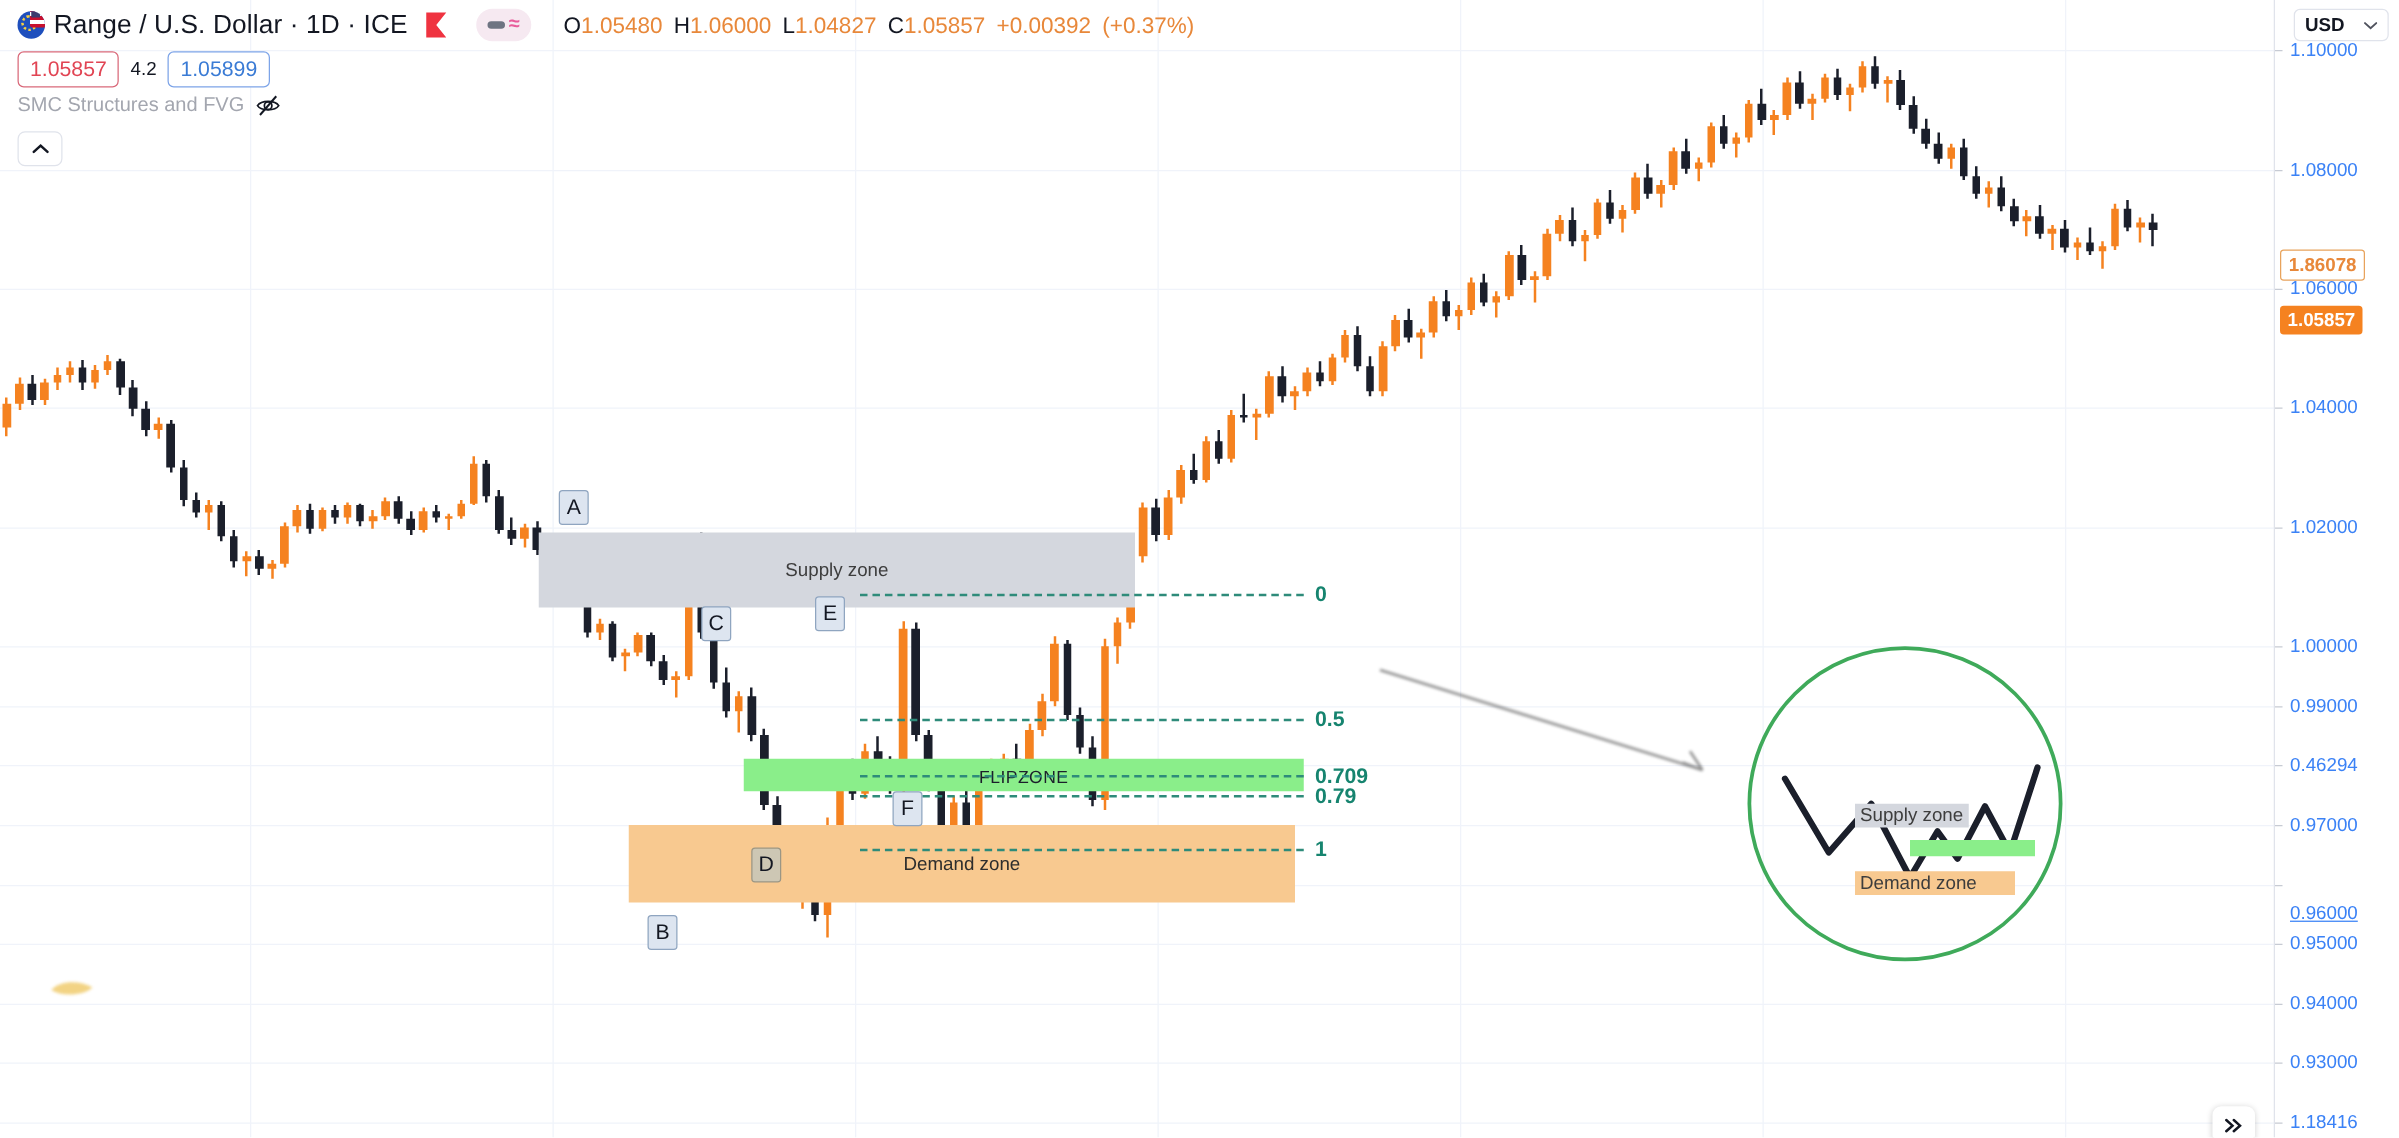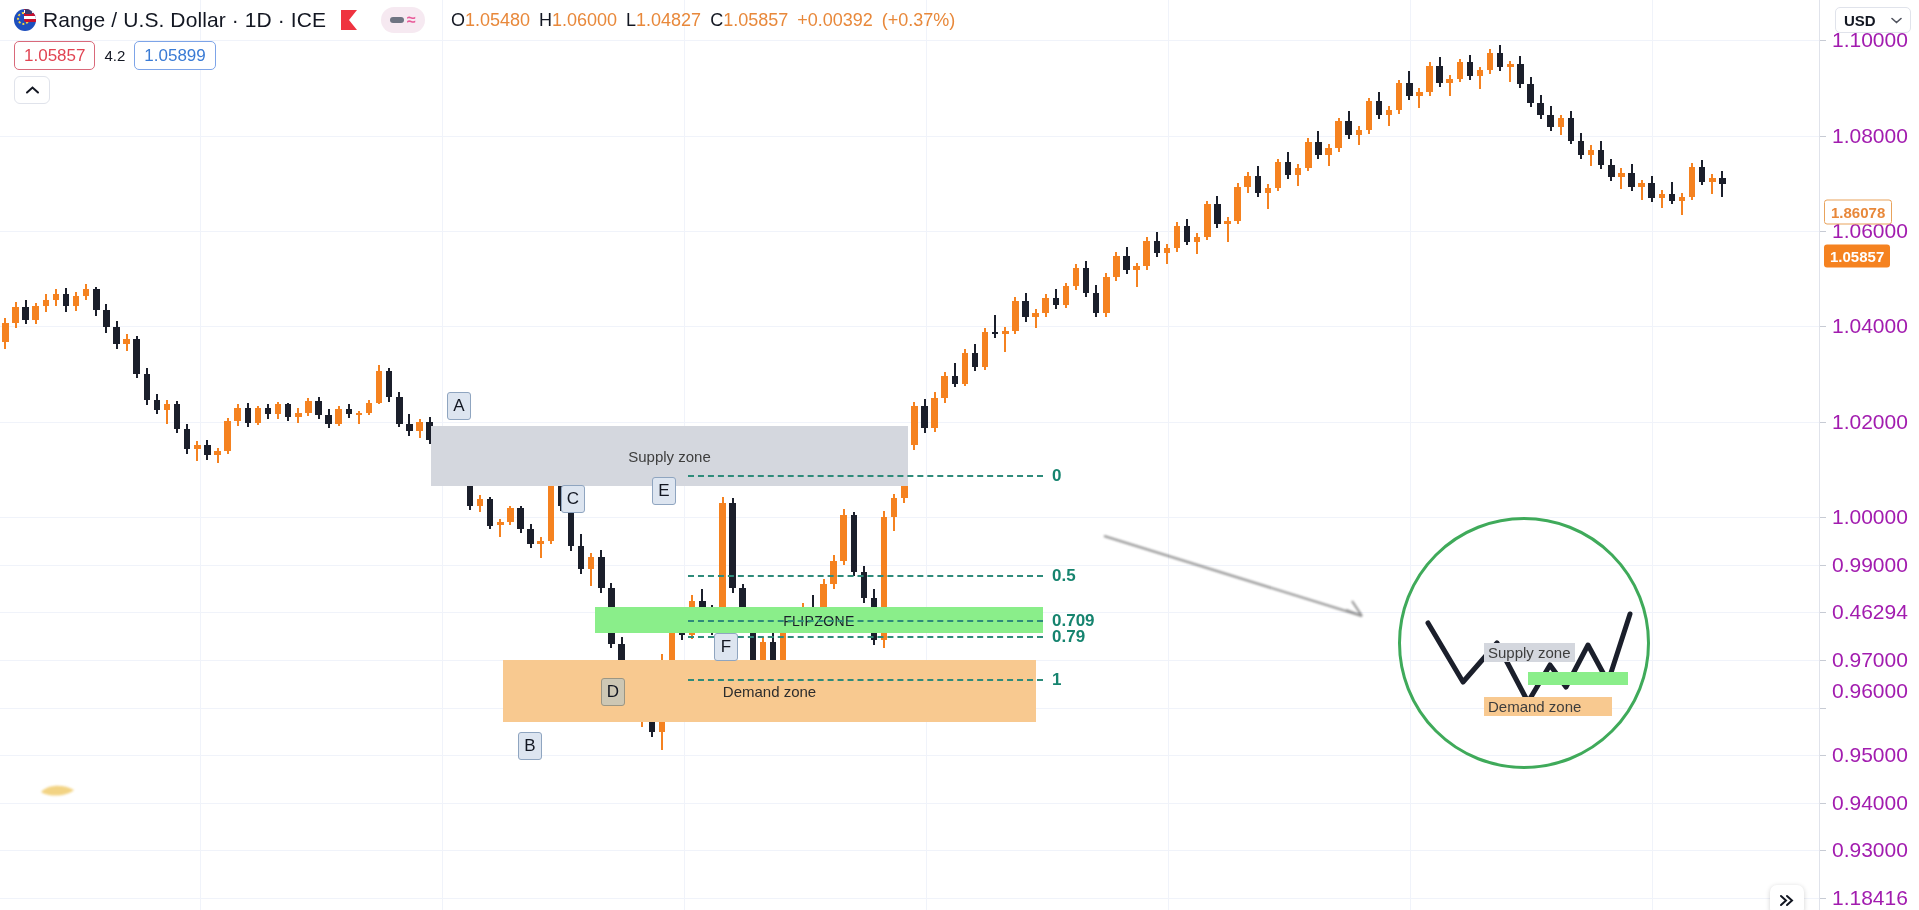--- a/index.html
+++ b/index.html
@@ -73,21 +73,21 @@
     position:absolute;right:0;top:0;width:99px;height:910px;background:#fff;
     border-left:1px solid #e0e3eb;
   }
   .cur-sel{
     position:absolute;right:8px;top:7px;width:76px;height:26px;border:1px solid #e0e3eb;
     border-radius:5px;background:#fff;display:flex;align-items:center;
     justify-content:space-between;padding:0 8px;box-sizing:border-box;
   }
   .cur-sel span{font-size:15px;color:#131722;font-weight:600;}
   .axis-lbl{
-    position:absolute;left:12px;font-size:21px;color:#a21caf;white-space:nowrap;
+    position:absolute;left:12px;font-size:15px;color:#3b82f6;white-space:nowrap;
     transform:translateY(-50%);
   }
   .axis-tick{position:absolute;left:0;width:6px;height:1px;background:#c7cbd4;}
   .price-badge{
     position:absolute;left:4px;transform:translateY(-50%);
     border-radius:3px;font-size:15px;font-weight:700;padding:3px 6px;white-space:nowrap;
   }
   .badge-last{background:#f58220;color:#fff;}
   .badge-prev{background:#fff;border:1px solid #e8a35c;color:#e8883a;}
 
@@ -602,20 +602,30 @@
       </div>
     </div>
 
     <div class="legend-row2">
       <div class="tagbox tag-red">1.05857</div>
       <div class="tag-mid">4.2</div>
       <div class="tagbox tag-blue">1.05899</div>
     </div>
 
 
+    <div class="ind-row">
+      <span class="ind-label">SMC Structures and FVG</span>
+      <span class="eye-icon">
+        <svg width="21" height="21" viewBox="0 0 21 21">
+          <path d="M2 10.5 C5 6, 16 6, 19 10.5 C16 15, 5 15, 2 10.5 Z" fill="none" stroke="#131722" stroke-width="1.4"></path>
+          <circle cx="10.5" cy="10.5" r="3" fill="none" stroke="#131722" stroke-width="1.4"></circle>
+          <line x1="4" y1="18" x2="17" y2="3" stroke="#131722" stroke-width="1.6"></line>
+        </svg>
+      </span>
+    </div>
 
     <div class="collapse-btn">
       <svg width="15" height="10" viewBox="0 0 15 10">
         <path d="M2 7.5 L7.5 2.5 L13 7.5" fill="none" stroke="#131722" stroke-width="2" stroke-linecap="round"></path>
       </svg>
     </div>
   </div>
 
   <div class="pricescale">
     <div class="cur-sel">
@@ -636,21 +646,21 @@
         <div class="axis-lbl" style="top: 421.649px;">1.02000</div>
         <div class="axis-tick" style="top: 421.649px;"></div>
         <div class="axis-lbl" style="top: 516.937px;">1.00000</div>
         <div class="axis-tick" style="top: 516.937px;"></div>
         <div class="axis-lbl" style="top: 564.581px;">0.99000</div>
         <div class="axis-tick" style="top: 564.581px;"></div>
         <div class="axis-lbl" style="top: 612.225px;">0.46294</div>
         <div class="axis-tick" style="top: 612.225px;"></div>
         <div class="axis-lbl" style="top: 659.869px;">0.97000</div>
         <div class="axis-tick" style="top: 659.869px;"></div>
-        <div class="axis-lbl" style="top: 691px;">0.96000</div>
+        <div class="axis-lbl" style="top: 731px; text-decoration: underline;">0.96000</div>
         <div class="axis-tick" style="top: 707.513px;"></div>
         <div class="axis-lbl" style="top: 755.157px;">0.95000</div>
         <div class="axis-tick" style="top: 755.157px;"></div>
         <div class="axis-lbl" style="top: 802.801px;">0.94000</div>
         <div class="axis-tick" style="top: 802.801px;"></div>
         <div class="axis-lbl" style="top: 850.445px;">0.93000</div>
         <div class="axis-tick" style="top: 850.445px;"></div>
         <div class="axis-lbl" style="top: 898.089px;">1.18416</div>
         <div class="axis-tick" style="top: 898.089px;"></div>
       </div>

